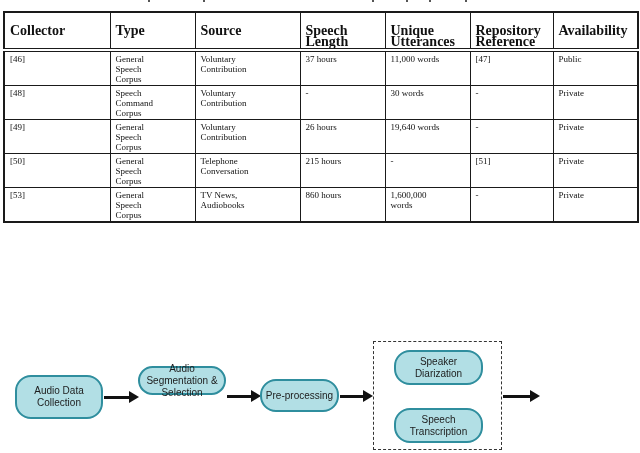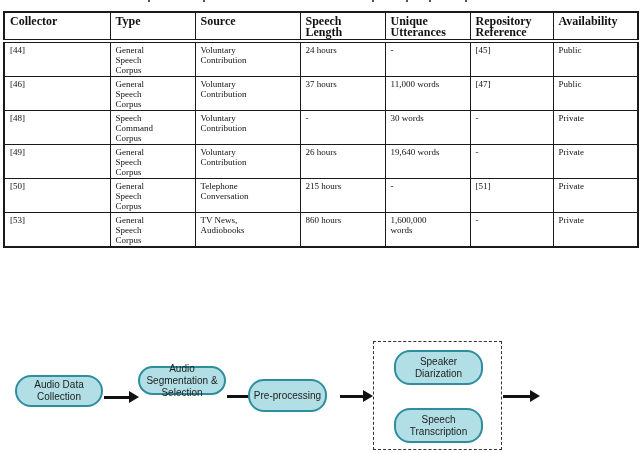--- a/index.html
+++ b/index.html
@@ -19,37 +19,37 @@
     position:absolute; left:3px; top:11px; width:634px;
     border-collapse:collapse; table-layout:fixed;
     border:2px solid #1a1a1a; font-size:9px; color:#111;
   }
   .data-table th, .data-table td {
     border:1px solid #1a1a1a; vertical-align:top; text-align:left;
     padding:2px 5px 1px 5px; line-height:10px; white-space:pre-line;
     overflow:hidden;
   }
   .data-table thead th {
-    font-weight:bold; font-size:12px; line-height:11px;
-    border-bottom:4px double #1a1a1a; padding-top:3px;
+    font-weight:bold; font-size:14px; line-height:11px;
+    border-bottom:4px double #1a1a1a; padding-top:12px;
   }
 
   
   .diagram { position:absolute; left:0; top:330px; width:640px; height:123px;
     font-family:"Liberation Sans", sans-serif; }
   .node {
     position:absolute; background:var(--node-fill,#b2dfe5);
     border:2px solid var(--node-border,#2f8e9e); border-radius:16px;
     display:flex; align-items:center; justify-content:center;
     text-align:center; font-size:10px; line-height:12px; color:#1c1c1c;
     white-space:pre-line;
   }
-  .node-b1 { left:15px;  top:45px;  width:88px; height:32px; }
+  .node-b1 { left:15px;  top:45px;  width:88px; height:44px; }
   .node-b2 { left:138px; top:36px;  width:88px; height:29px; }
-  .node-b3 { left:248px; top:49px;  width:79px; height:33px; }
+  .node-b3 { left:260px; top:49px;  width:79px; height:33px; }
   .node-b4 { left:394px; top:20px;  width:89px; height:35px; }
   .node-b5 { left:394px; top:78px;  width:89px; height:35px; }
   .node-b6 { left:540px; top:49px;  width:80px; height:35px; }
   .dashed-group {
     position:absolute; left:373px; top:11px; width:129px; height:109px;
     border:1.5px dashed #333; background:transparent;
   }
   .arrow { position:absolute; height:3px; background:var(--arrow-color,#111); }
   .arrow::after {
     content:""; position:absolute; right:-10px; top:-5px; width:0; height:0;
@@ -93,32 +93,20 @@
         <th>Speech
 Length</th>
         <th>Unique
 Utterances</th>
         <th>Repository
 Reference</th>
         <th>Availability</th>
       </tr>
     </thead>
     <tbody>
-        <tr>
-          <td>[44]</td>
-          <td>General
-Speech
-Corpus</td>
-          <td>Voluntary
-Contribution</td>
-          <td>24 hours</td>
-          <td>-</td>
-          <td>[45]</td>
-          <td>Public</td>
-        </tr>
         <tr>
           <td>[46]</td>
           <td>General
 Speech
 Corpus</td>
           <td>Voluntary
 Contribution</td>
           <td>37 hours</td>
           <td>11,000 words</td>
           <td>[47]</td>

